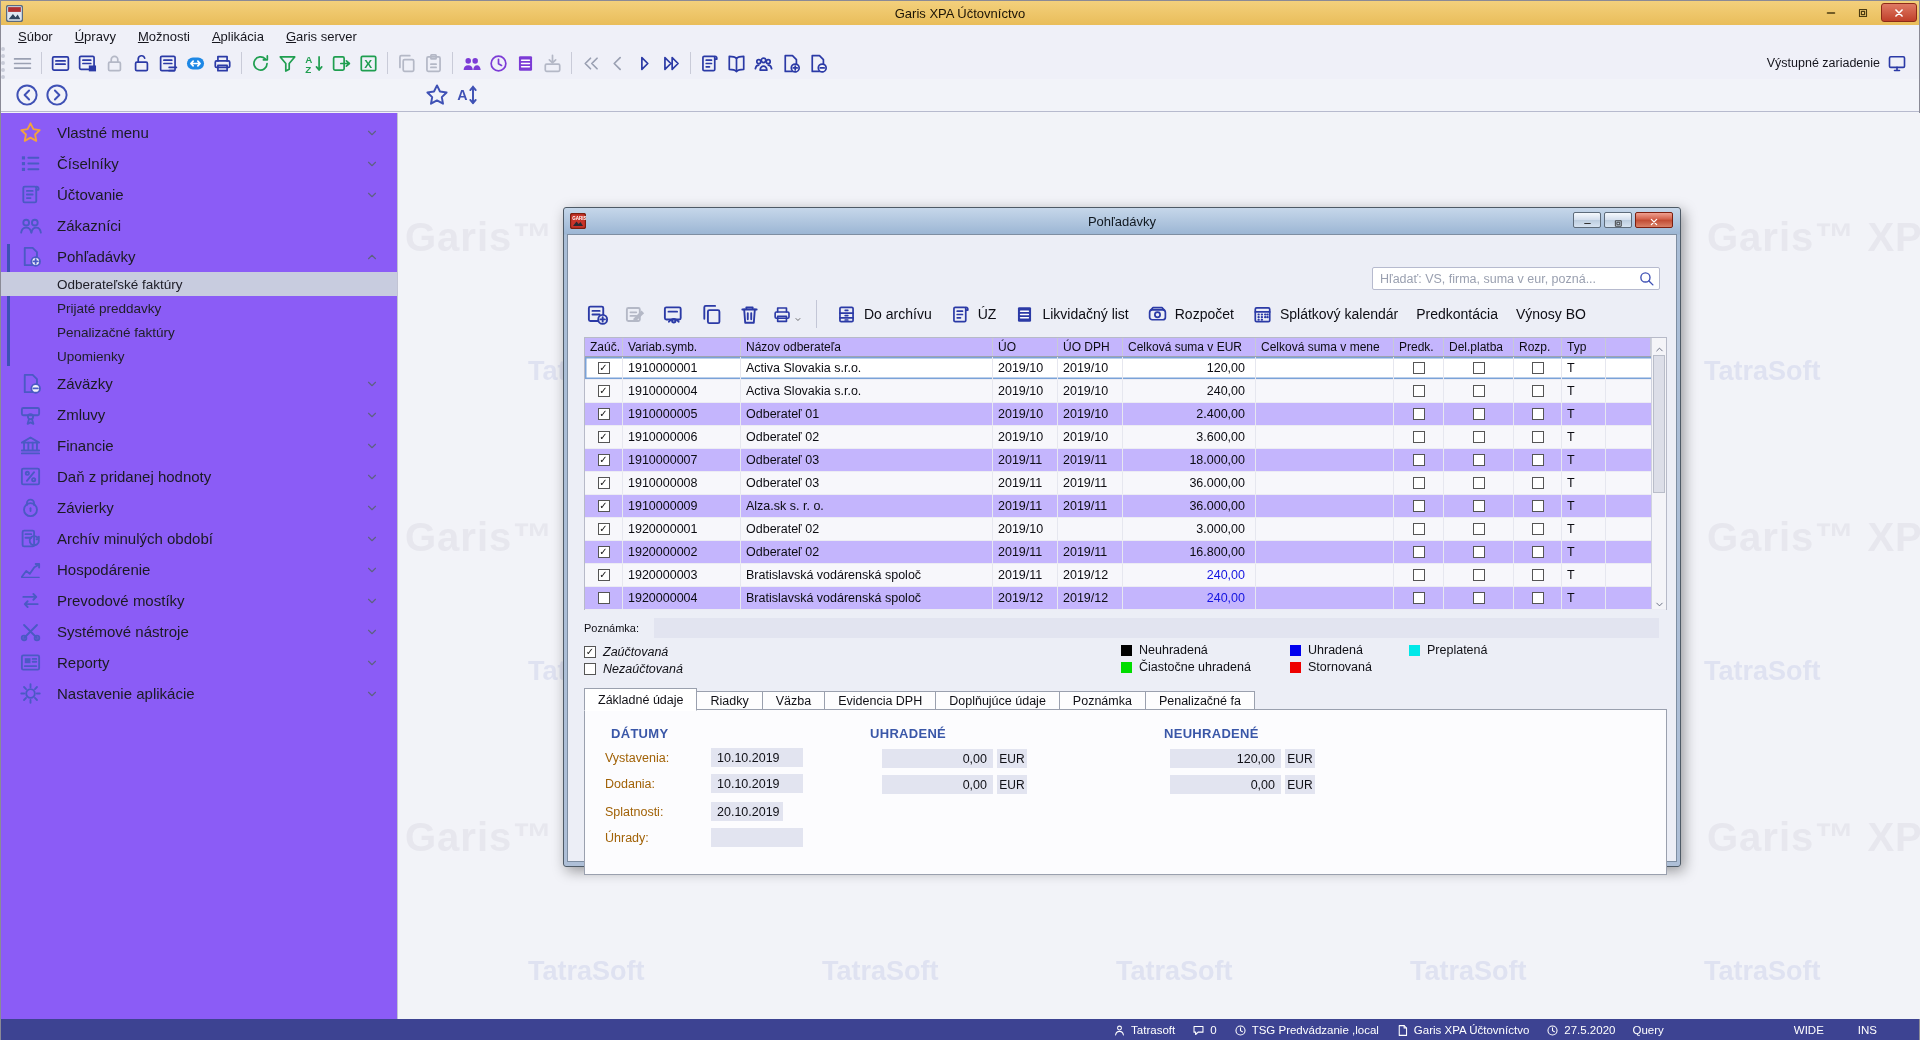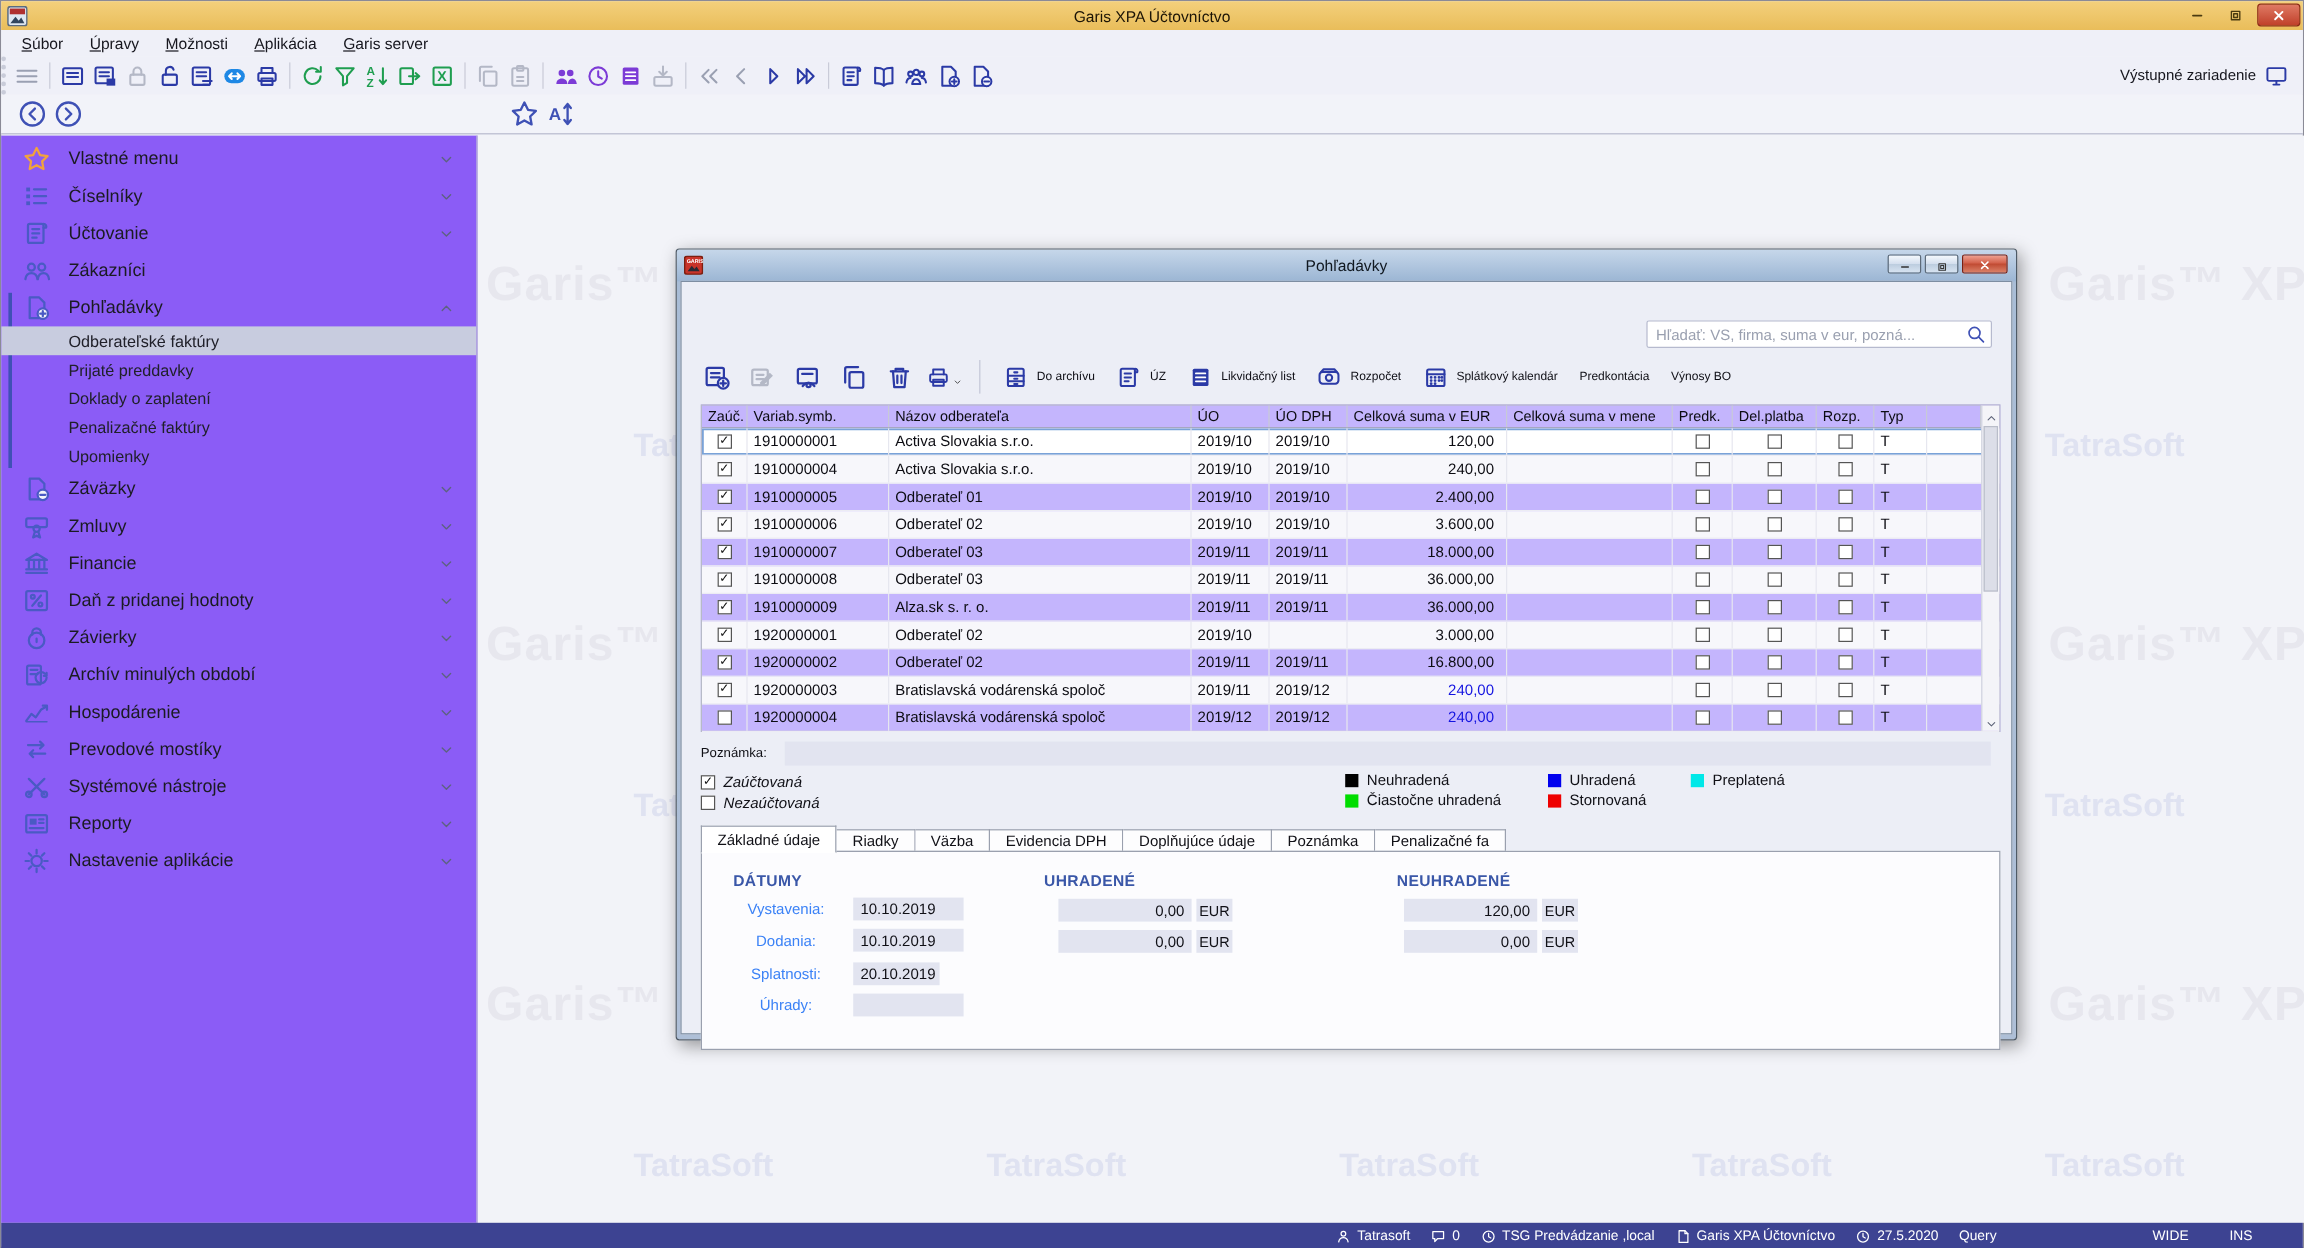--- a/index.html
+++ b/index.html
@@ -76,21 +76,21 @@
     font-family:"Liberation Sans",sans-serif;}
   .searchbox input::placeholder{color:#9aa0b0;}
   .searchbox .ic{width:17px;height:17px;color:#3f51b5;}
 
   .dlg-toolbar{position:absolute;left:14px;top:60px;right:10px;height:38px;display:flex;align-items:center;gap:8px;}
   .dibtn{width:30px;height:28px;display:flex;align-items:center;justify-content:center;color:#2b3aa6;gap:2px;}
   .dibtn.disabled{color:#b4b8c6;}
   .dibtn .ic{width:23px;height:23px;}
   .dibtn .caret{width:9px;height:9px;color:#222;}
   .dsep{width:1px;height:28px;background:#c3c6d6;margin:0 6px;}
-  .dlbtn{display:flex;align-items:center;gap:7px;font-size:10px;color:#0d0d14;padding:0 5px;white-space:nowrap;}
+  .dlbtn{display:flex;align-items:center;gap:7px;font-size:14px;color:#0d0d14;padding:0 5px;white-space:nowrap;}
   .dlbtn .ic{width:21px;height:21px;color:#2b3aa6;}
 
   
   .tablewrap{position:absolute;left:16px;top:102px;width:1083px;height:273px;background:#c4b5fd;
     border:1px solid #b7bac8;
     --cols:38px 118px 252px 65px 65px 133px 138px 50px 70px 48px 44px 1fr;}
   .thead{display:grid;grid-template-columns:var(--cols);height:19px;border-bottom:1px solid #9fa3b2;
     margin-right:15px;}
   .thead .hc{font-size:12px;color:#0c0c12;display:flex;align-items:center;padding-left:5px;
     border-right:1px solid #c7cad6;white-space:nowrap;overflow:hidden;}
@@ -124,21 +124,21 @@
   .tab{height:19px;padding:0 13px;border:1px solid #9aa0ae;border-left:none;background:#fdfdfe;
     font-size:12.5px;color:#101016;display:flex;align-items:center;white-space:nowrap;}
   .tab:first-child{border-left:1px solid #9aa0ae;}
   .tab.active{height:23px;background:#fff;border-left:1px solid #9aa0ae;position:relative;z-index:2;
     border-bottom:1px solid #fff;margin-bottom:-1px;}
 
   
   .panel{position:absolute;left:16px;top:474px;width:1083px;height:166px;background:#fcfcfe;
     border:1px solid #9aa0ae;}
   .sec-title{position:absolute;font-size:13px;font-weight:700;color:#3a57a8;letter-spacing:.3px;}
-  .fld-label{position:absolute;font-size:12.5px;color:#3b82f6;text-align:center;width:100px;}
+  .fld-label{position:absolute;font-size:12.5px;color:#a16207;text-align:left;width:100px;}
   .fld{position:absolute;height:19px;background:#e2e4f0;font-size:12.5px;color:#101016;
     display:flex;align-items:center;padding:0 6px;}
   .fld.num{justify-content:flex-end;}
   .curr{position:absolute;height:19px;width:30px;background:#e2e4f0;font-size:12px;color:#101016;
     display:flex;align-items:center;justify-content:center;}
 
   
   #statusbar{position:absolute;left:0;top:1018px;width:100%;height:22px;background:#3d4392;
     display:flex;align-items:center;color:#fff;font-size:11.5px;padding-right:42px;}
   .sb-item{display:flex;align-items:center;gap:5px;margin-left:17px;white-space:nowrap;}
@@ -457,23 +457,20 @@
           <span class="nlabel">Pohľadávky</span>
           <span class="nchev"><svg viewBox="0 0 16 16" width="100%" height="100%" fill="none" stroke="currentColor" stroke-width="1.3" stroke-linecap="round" stroke-linejoin="round">
               <path d="M4 10l4-4 4 4"></path>
             </svg></span>
         </div>
         <div class="nav-sub selected">
           <span class="nlabel">Odberateľské faktúry</span>
         </div>
         <div class="nav-sub">
           <span class="nlabel">Prijaté preddavky</span>
-        </div>
-        <div class="nav-sub">
-          <span class="nlabel">Doklady o zaplatení</span>
         </div>
         <div class="nav-sub">
           <span class="nlabel">Penalizačné faktúry</span>
         </div>
         <div class="nav-sub">
           <span class="nlabel">Upomienky</span>
         </div>
       </div>
       <div class="nav-row">
         <span class="nicon"><svg viewBox="0 0 16 16" width="100%" height="100%" fill="none" stroke="currentColor" stroke-width="1.3" stroke-linecap="round" stroke-linejoin="round">

